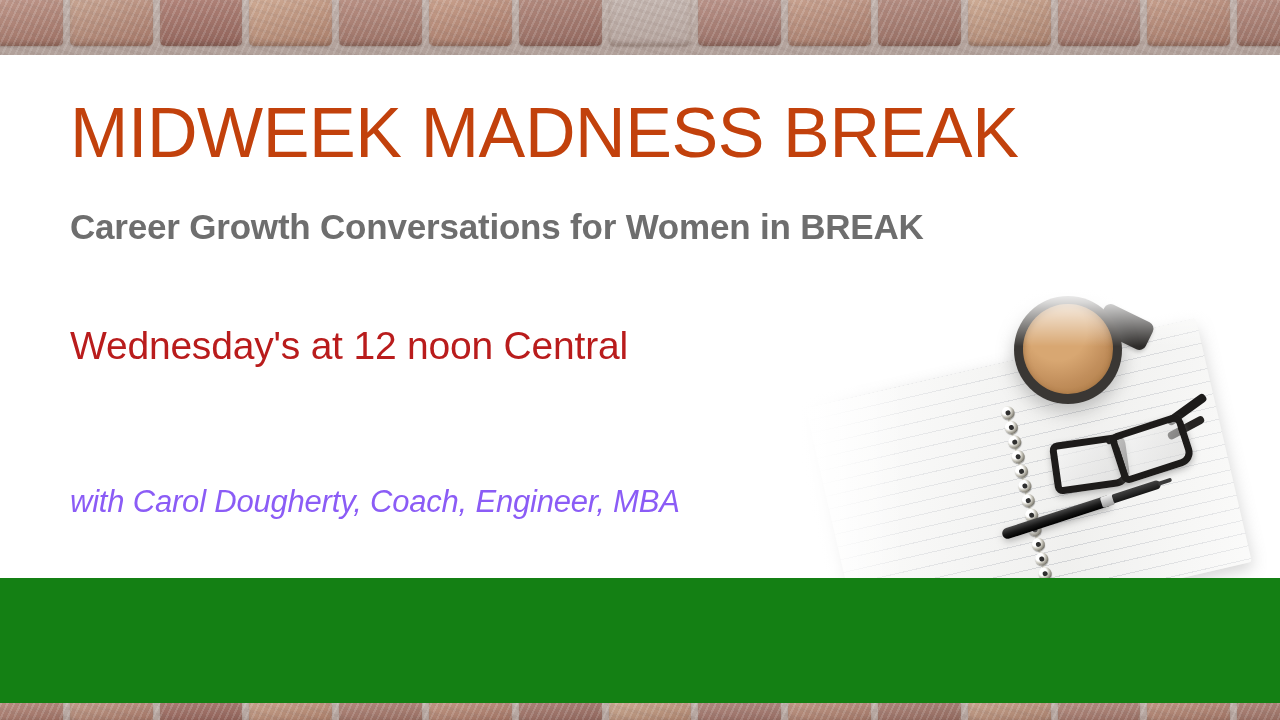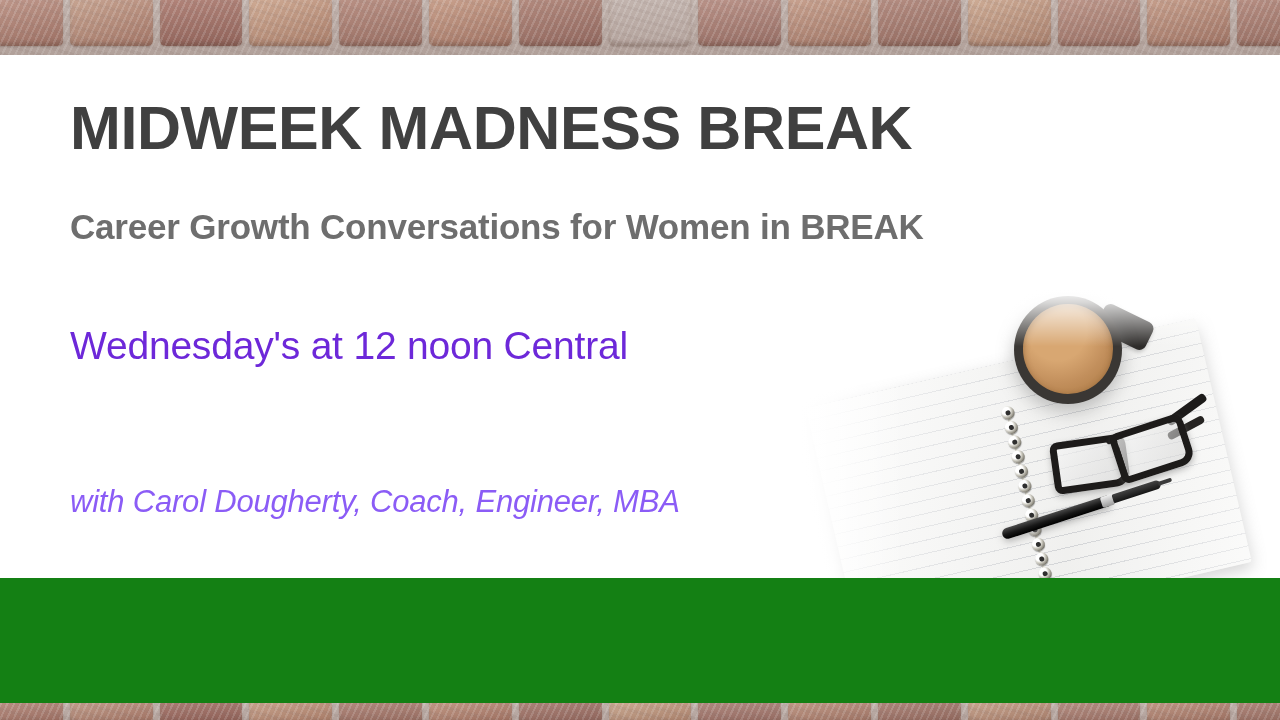--- a/index.html
+++ b/index.html
@@ -63,44 +63,44 @@
     inset: 0;
     background: linear-gradient(180deg, rgba(255,255,255,.12), rgba(140,120,115,.18));
     pointer-events: none;
   }
 
   
   .title {
     position: absolute;
     left: 70px;
     top: 93px;
-    font-size: 61px;
-    font-weight: 700;
+    font-size: 70px;
+    font-weight: 400;
     letter-spacing: -0.4px;
-    color: #404040;
+    color: #c2410c;
     white-space: nowrap;
   }
   .subtitle {
     position: absolute;
     left: 70px;
     top: 207px;
     font-size: 35px;
     font-weight: 700;
     letter-spacing: -0.2px;
     color: #6e6e6e;
     white-space: nowrap;
   }
   .schedule {
     position: absolute;
     left: 70px;
     top: 324px;
     font-size: 39px;
     font-weight: 400;
     letter-spacing: -0.2px;
-    color: #6d28d9;
+    color: #b91c1c;
     white-space: nowrap;
   }
   .byline {
     position: absolute;
     left: 70px;
     top: 484px;
     font-size: 31px;
     font-weight: 400;
     font-style: italic;
     letter-spacing: -0.2px;

